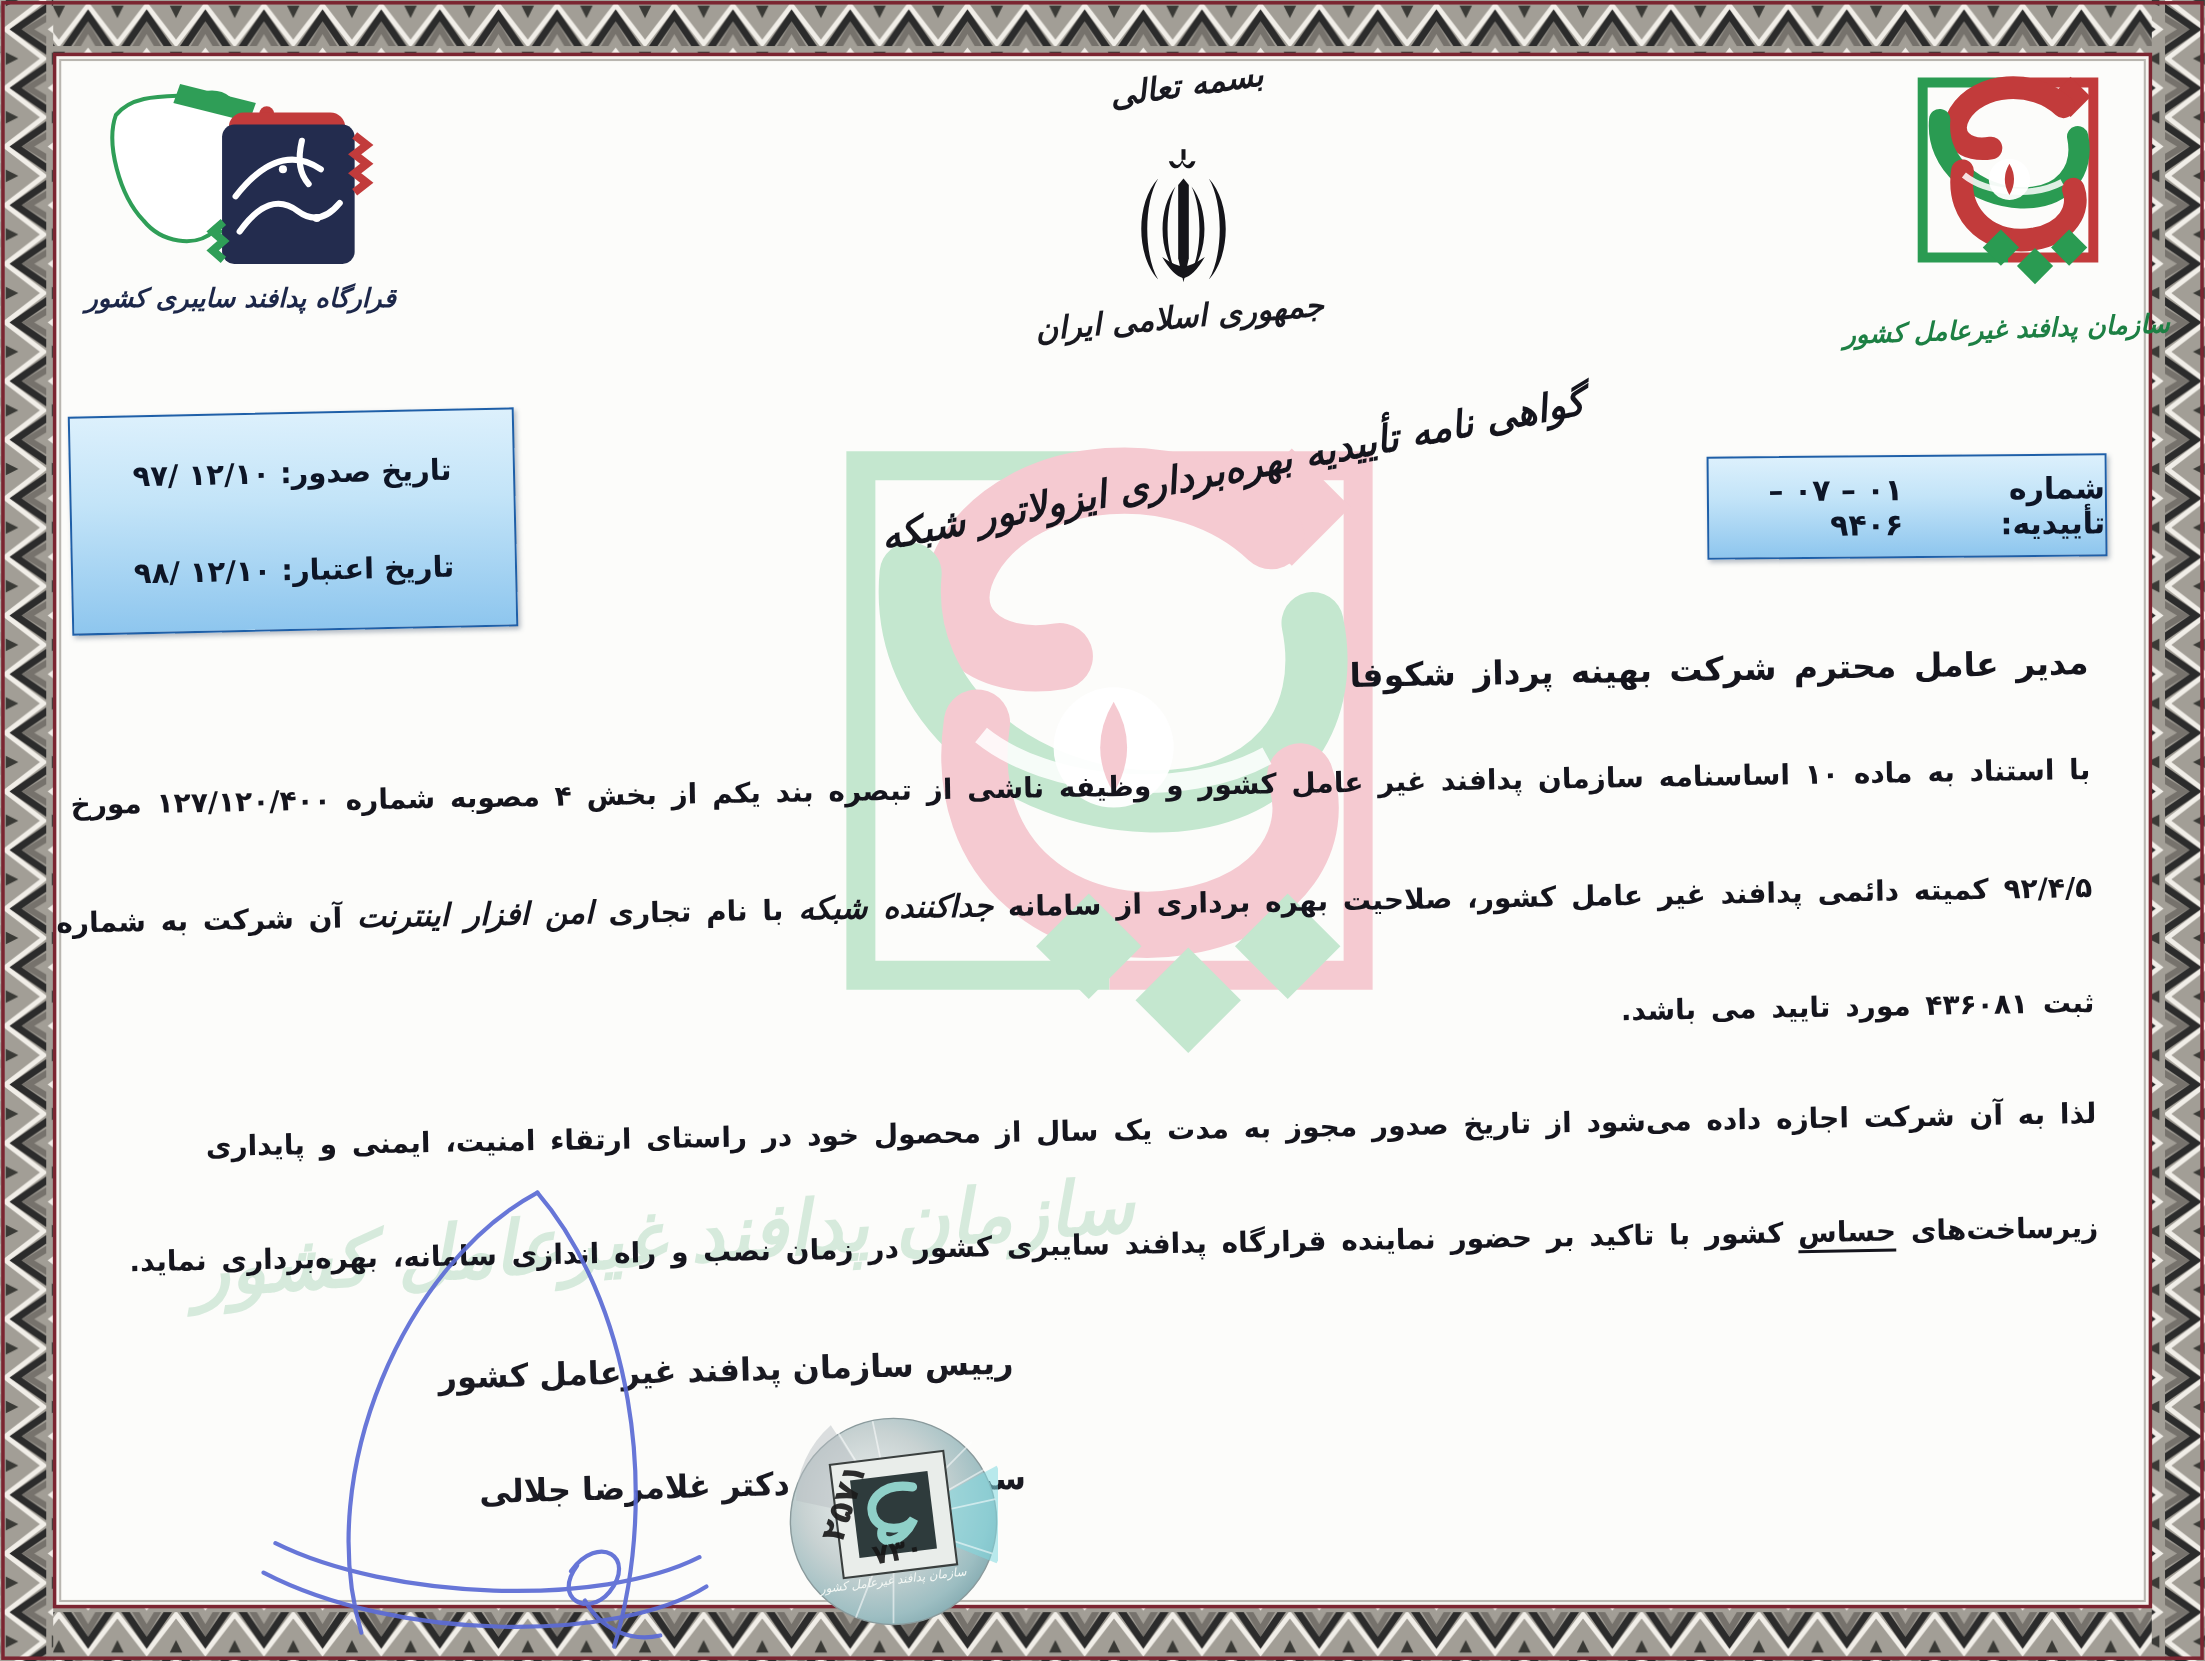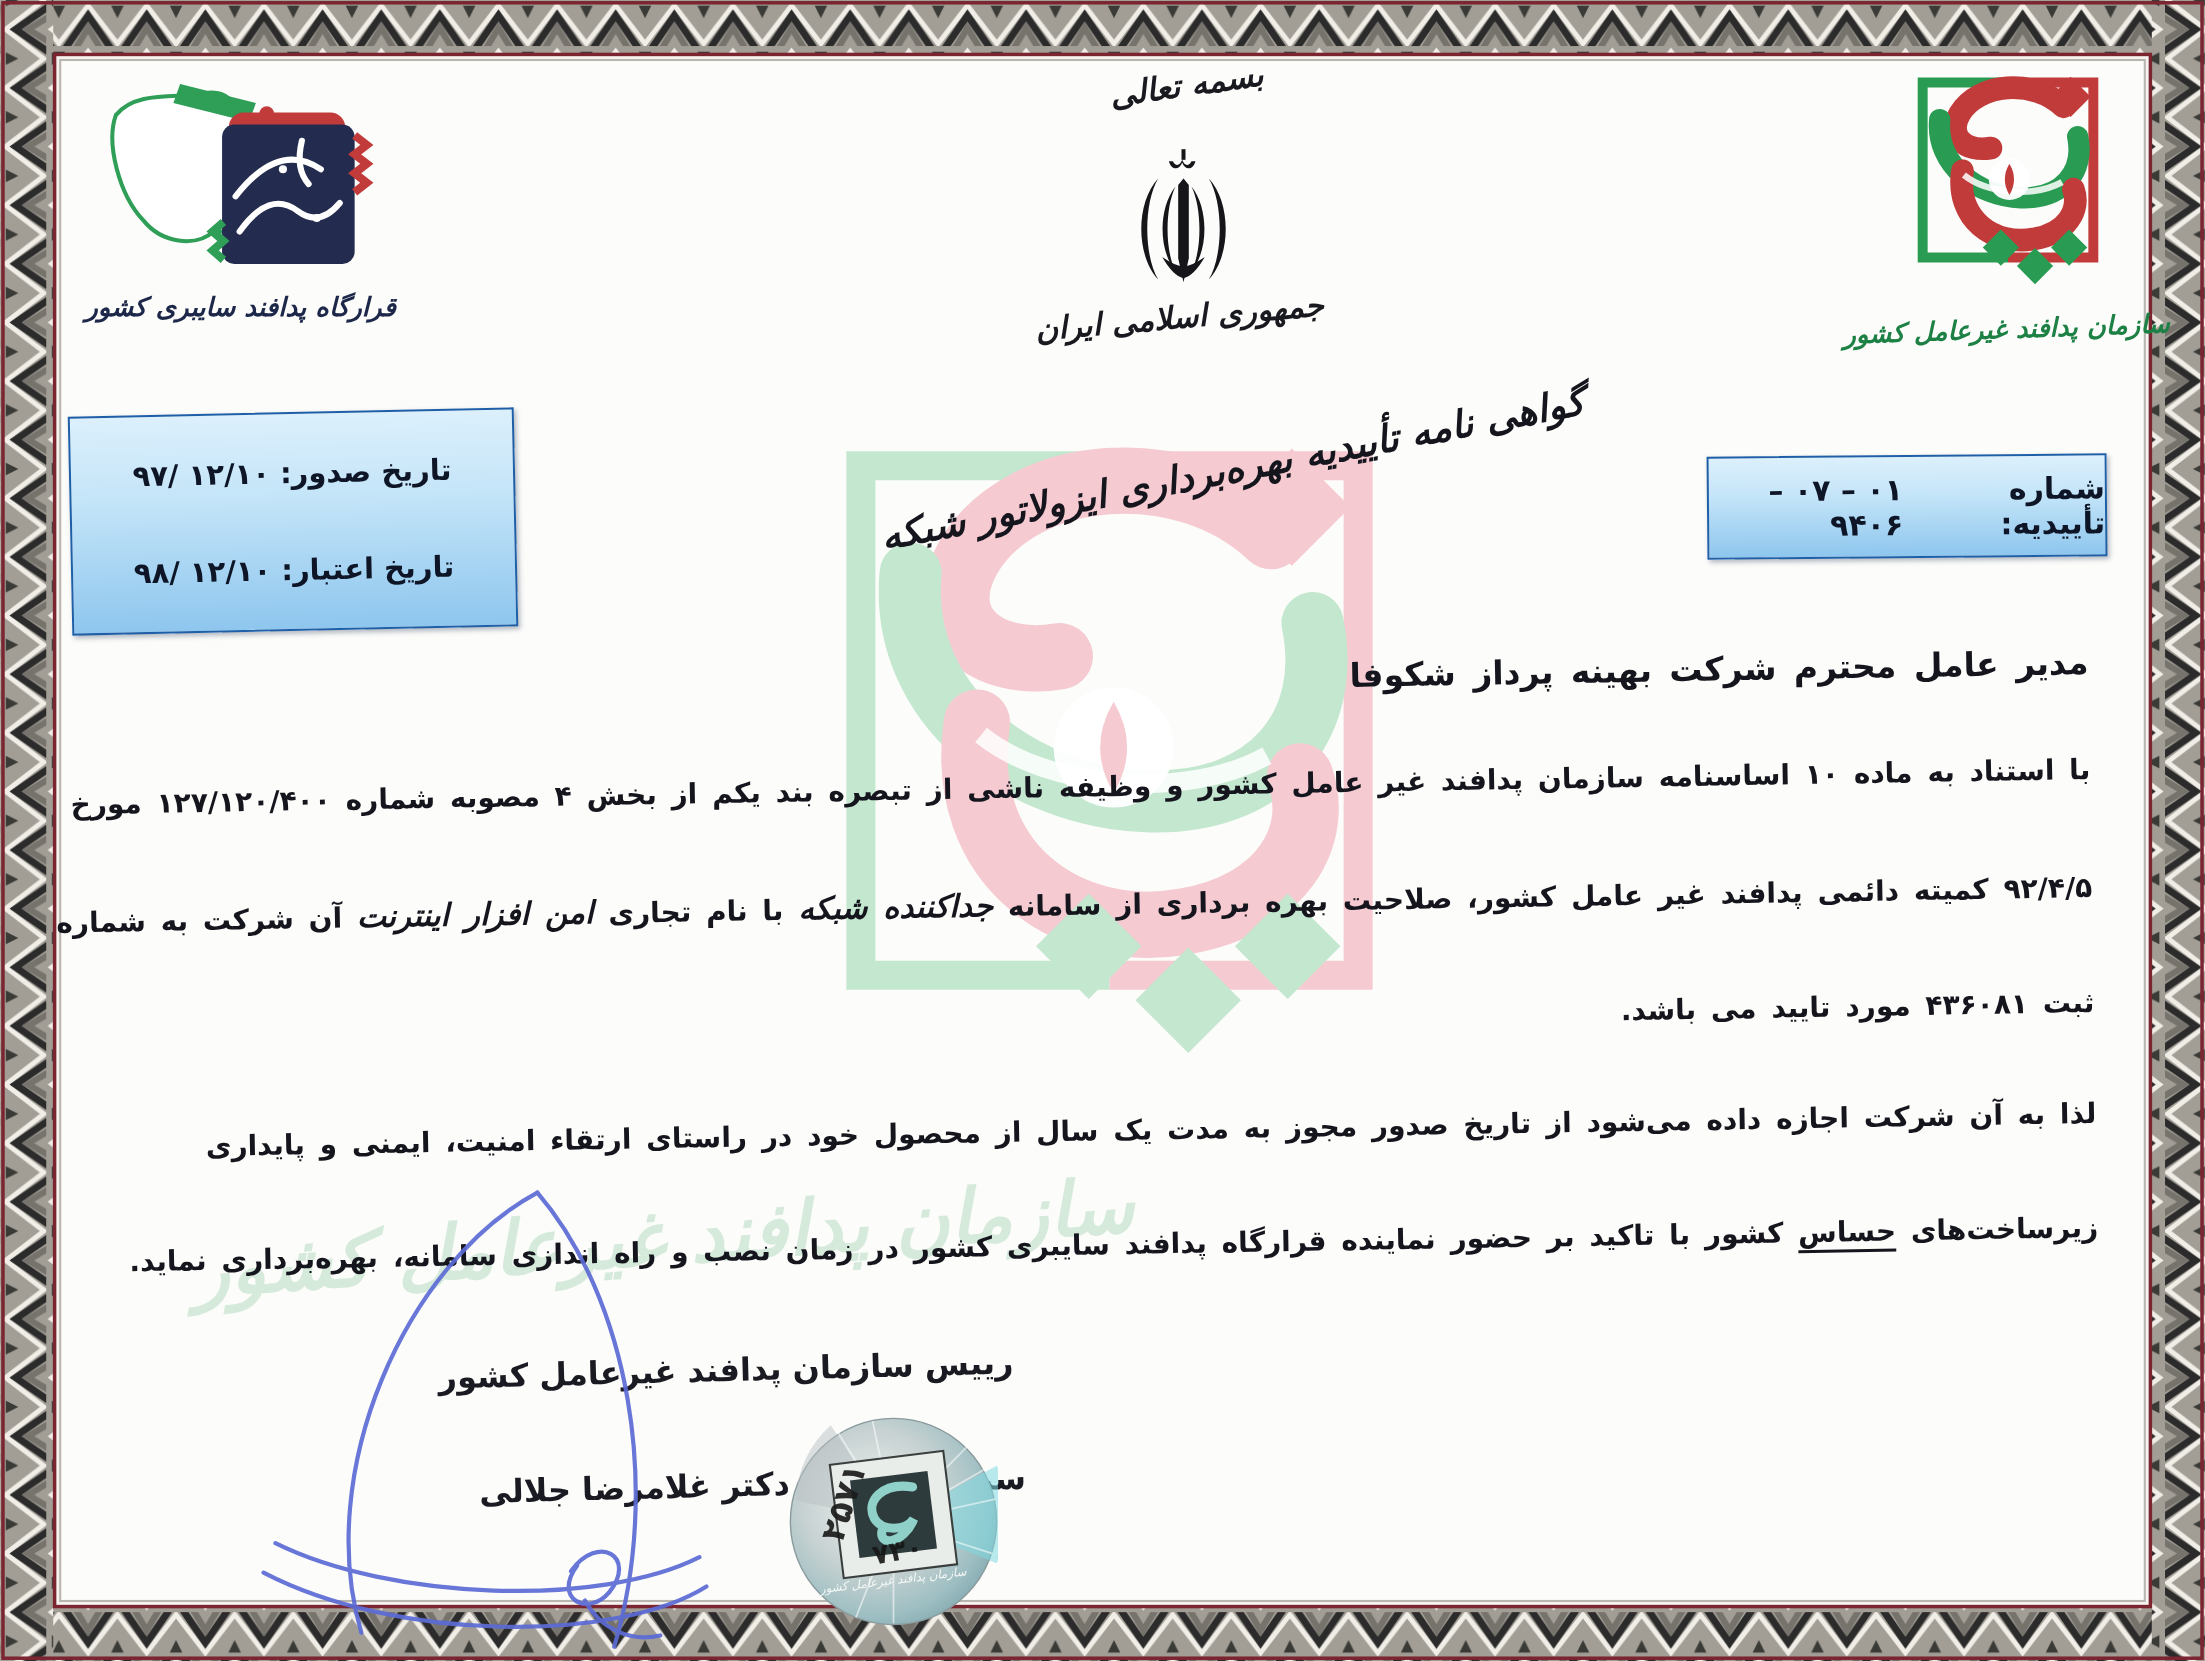--- a/index.html
+++ b/index.html
@@ -95,21 +95,21 @@
     <g stroke="#ffffff" stroke-width="9" fill="none" stroke-linecap="round">
       <path d="M238,252 q44,-62 86,-30 q32,24 62,-12"></path>
       <path d="M232,200 q64,-82 126,-40"></path>
       <path d="M330,118 q-10,42 10,64"></path>
     </g>
     <circle cx="302" cy="160" r="6" fill="#ffffff"></circle>
     <circle cx="352" cy="232" r="6" fill="#ffffff"></circle>
     <path d="M408,110 l18,14 -18,14 18,14 -18,14 18,14 -18,14" stroke="#c23b3b" stroke-width="12" fill="none"></path>
     <path d="M214,238 l-16,14 16,14 -16,14 16,14" stroke="#2f9e57" stroke-width="12" fill="none"></path>
   </svg>
-  <div class="abs z3 caption rtl" style="left:31px;top:292px;width:419px;font-size:26px;color:#1c2749;">قرارگاه پدافند سایبری کشور</div>
+  <div class="abs z3 caption rtl" style="left:31px;top:283px;width:419px;font-size:26px;color:#1c2749;">قرارگاه پدافند سایبری کشور</div>
 
   <div class="abs z3 caption rtl" style="left:1047px;top:66px;width:279px;font-size:32px;color:#191920;transform:rotate(-8deg);">بسمه تعالی</div>
   <svg class="abs z3" style="left:1117px;top:143px;width:133px;height:168px;" viewBox="0 0 200 250">
     <g fill="#15151a">
       <path d="M78,26 c4,14 16,14 20,2 c4,12 16,12 20,-2 l-6,0 c-4,8 -10,8 -14,-2 c-4,10 -10,10 -14,2 Z"></path>
       <rect x="97" y="8" width="6" height="16"></rect>
       <path d="M62,52 C28,88 28,168 62,204 C40,168 40,88 62,52 Z"></path>
       <path d="M88,64 C62,96 62,160 88,192 C72,160 72,96 88,64 Z"></path>
       <path d="M138,52 C172,88 172,168 138,204 C160,168 160,88 138,52 Z"></path>
       <path d="M112,64 C138,96 138,160 112,192 C128,160 128,96 112,64 Z"></path>

